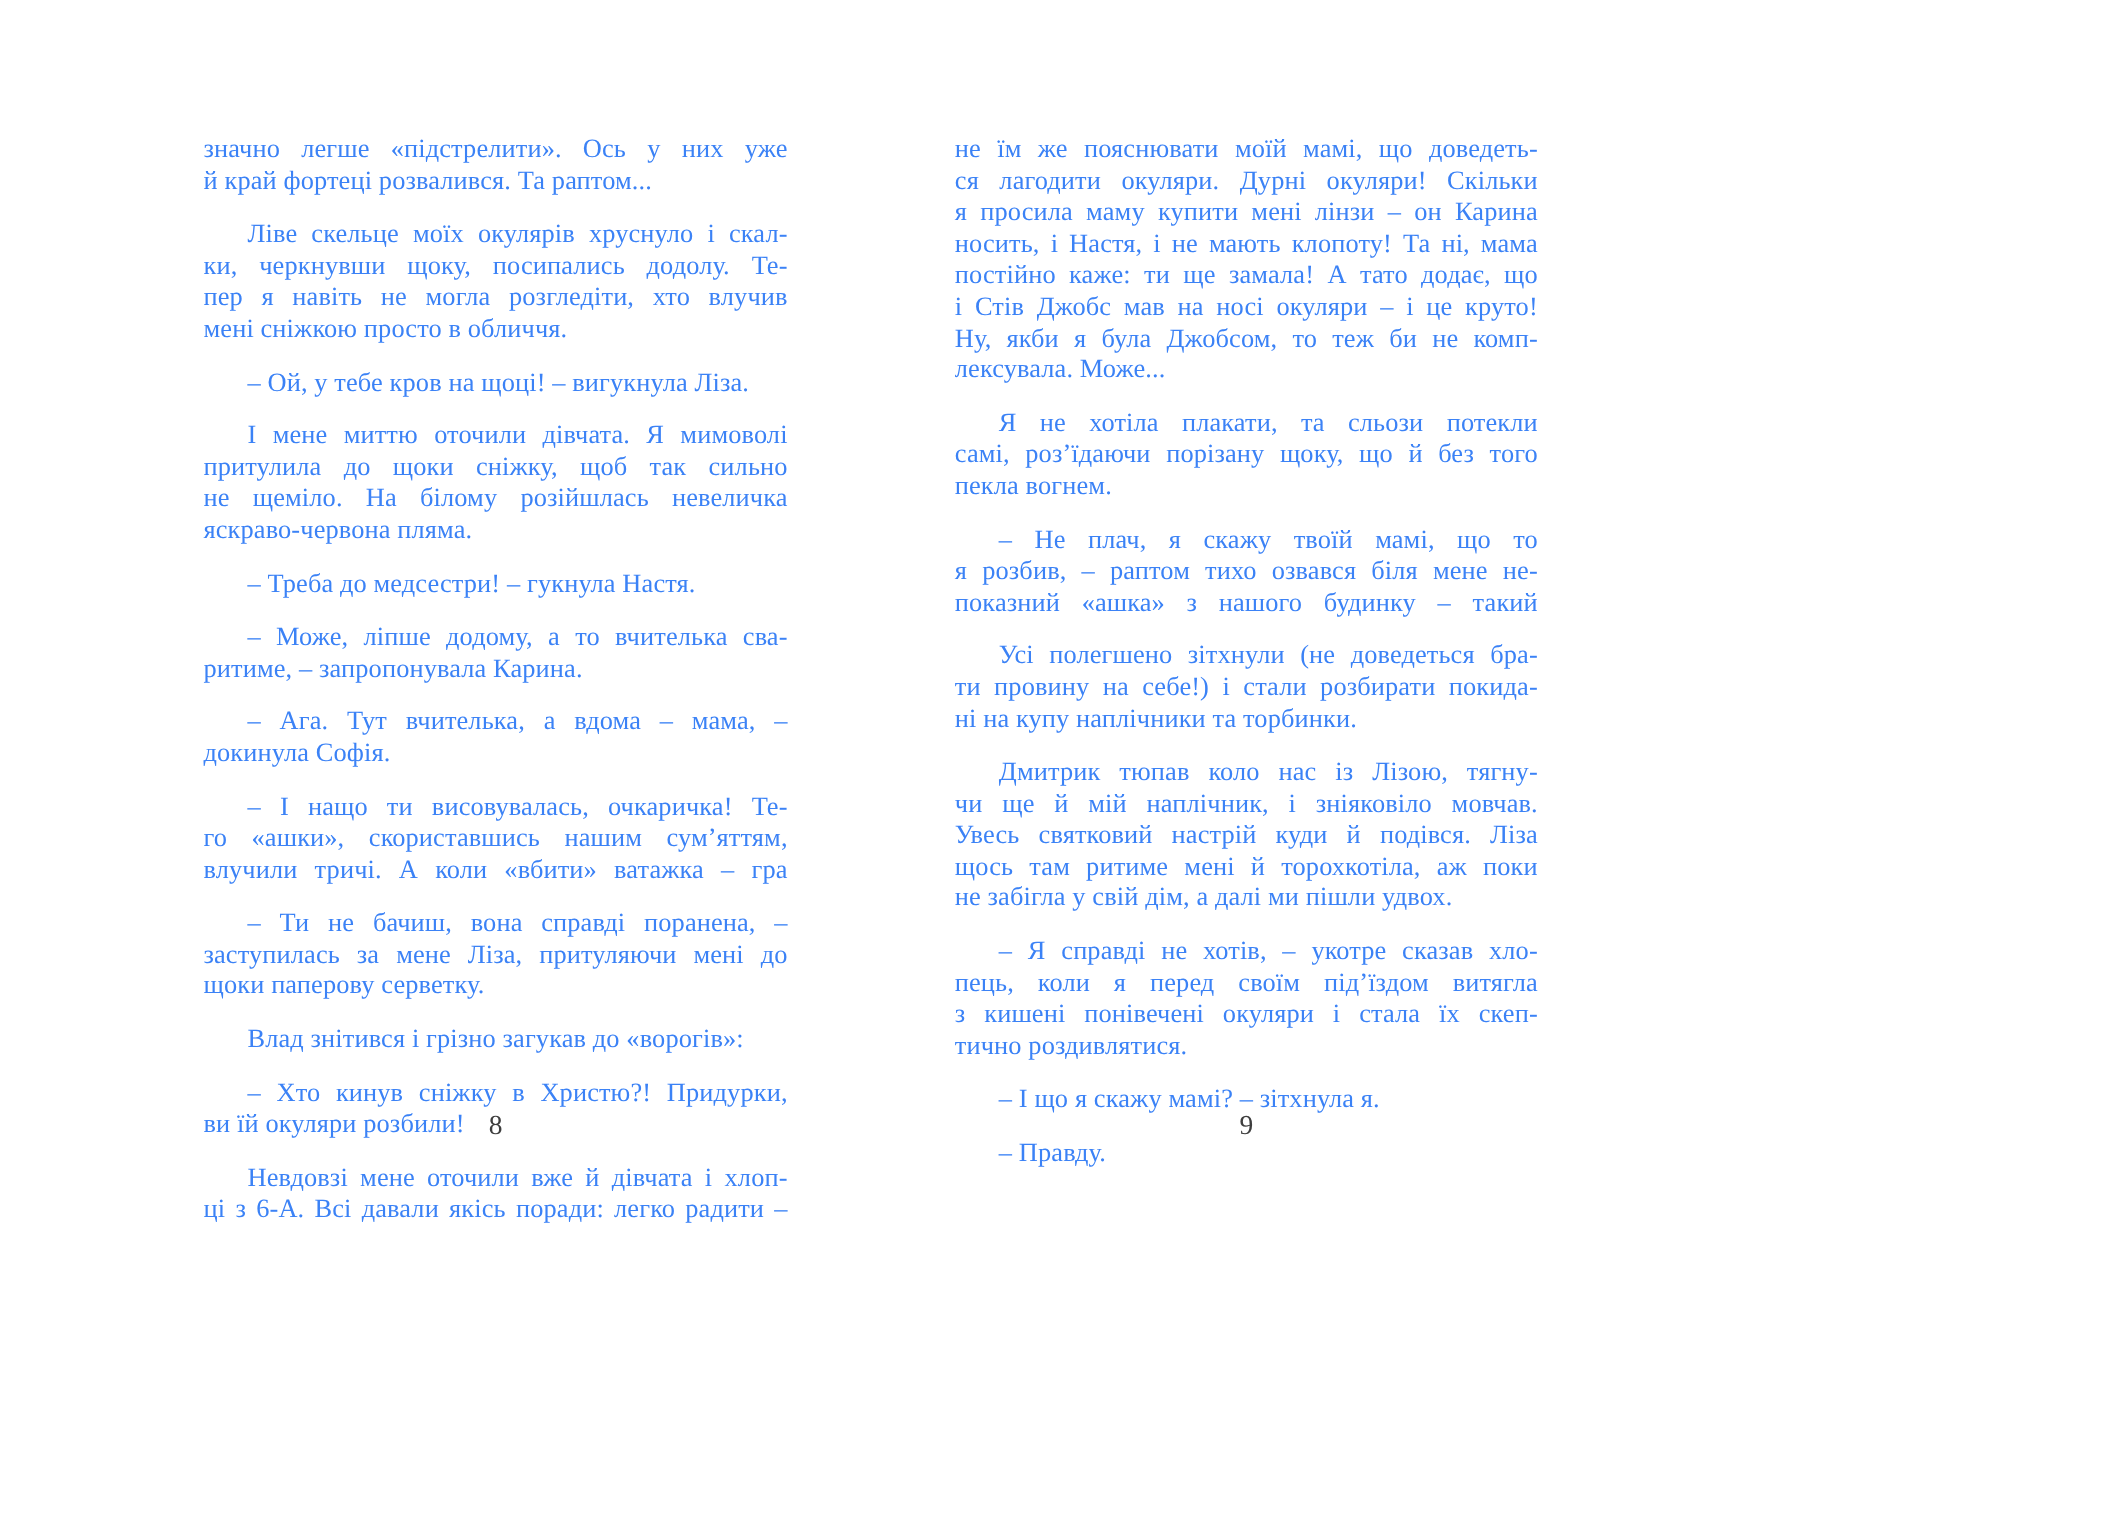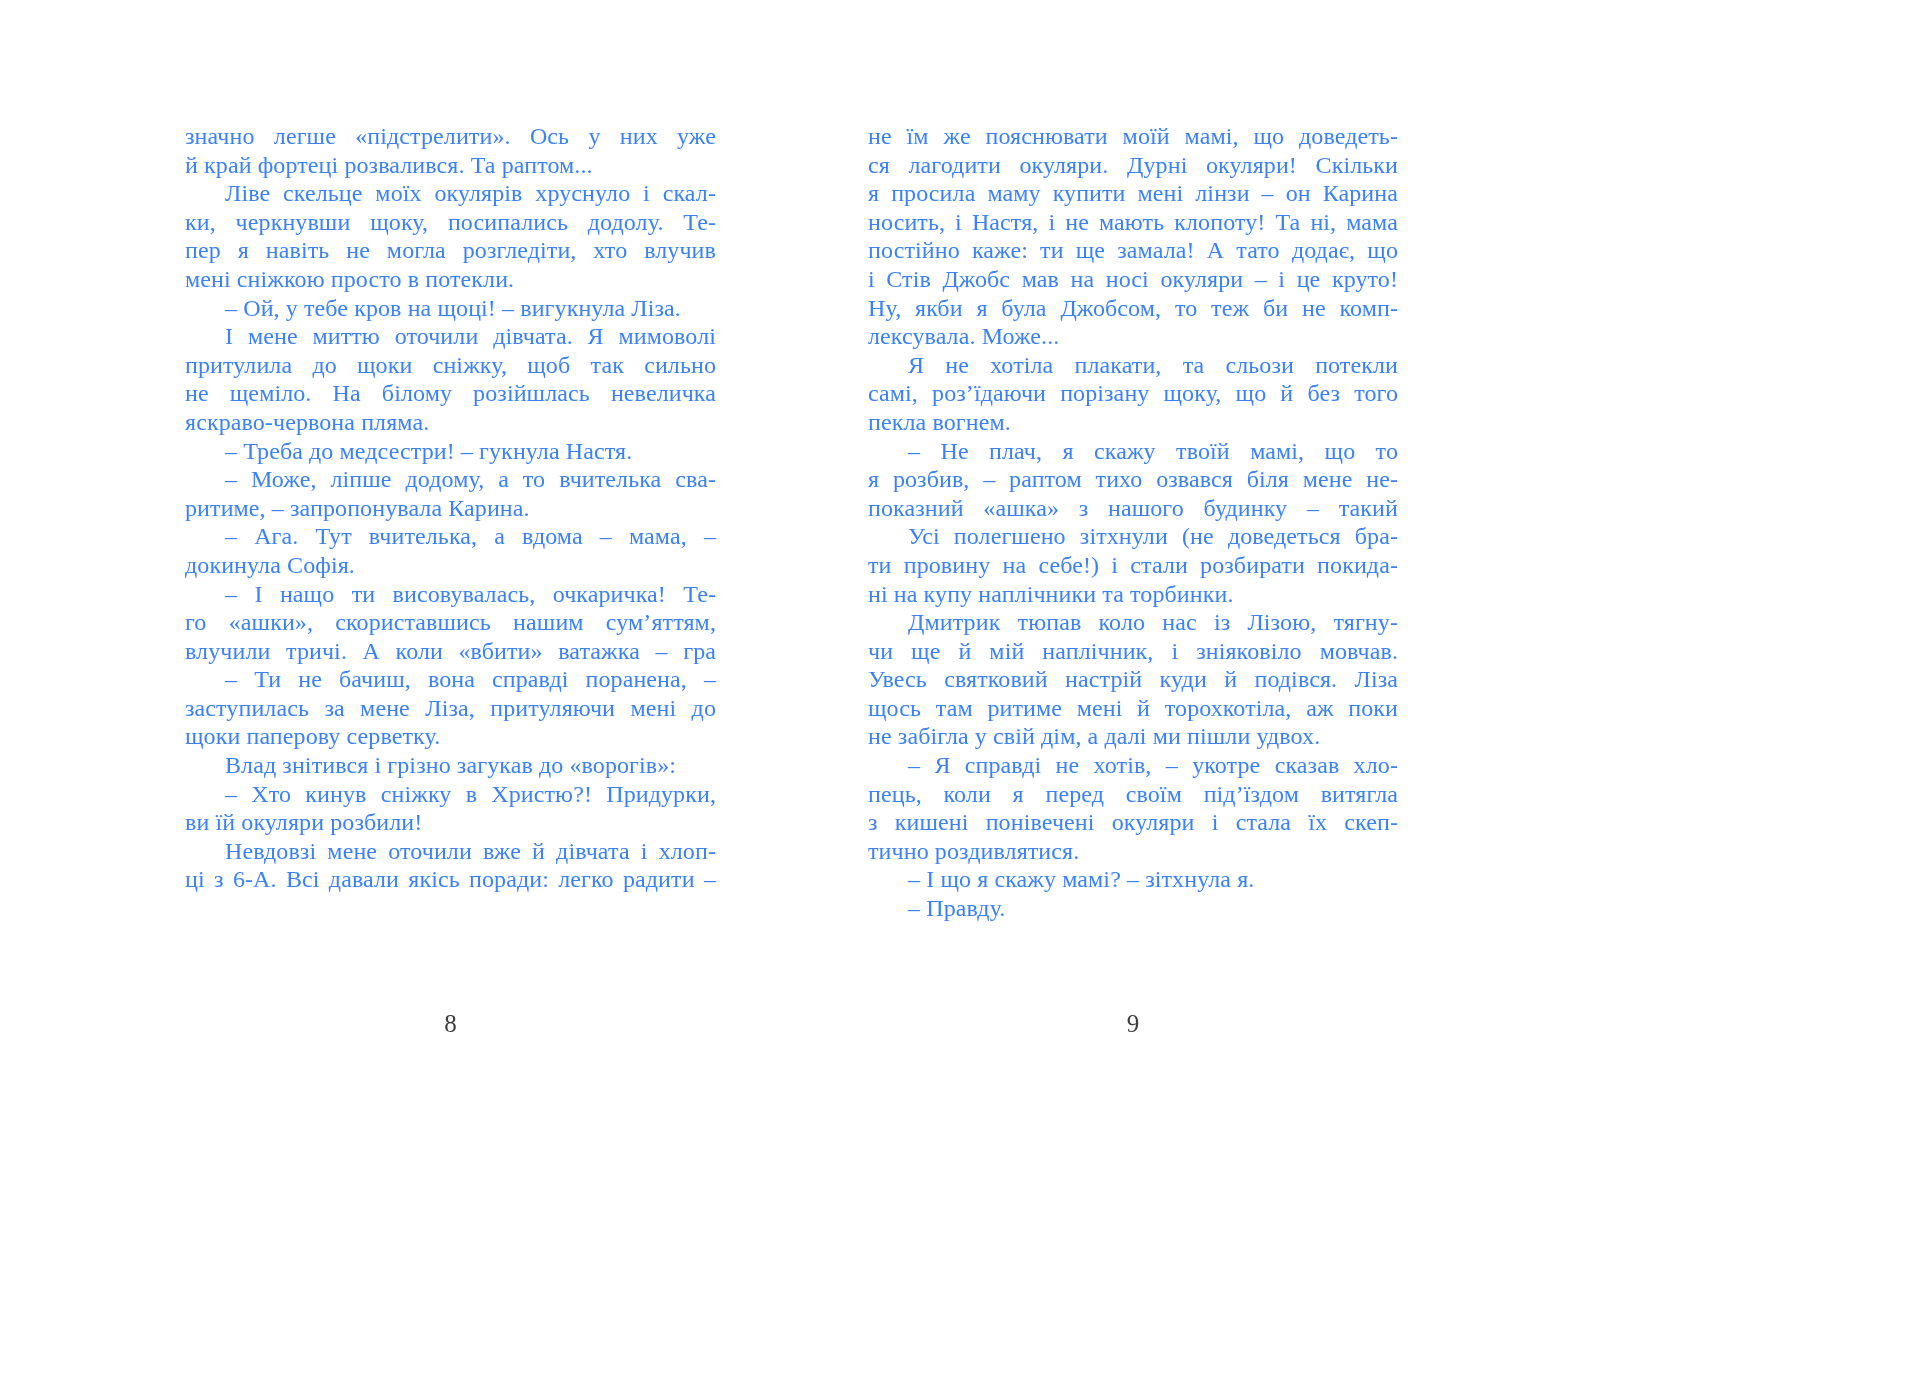--- a/index.html
+++ b/index.html
@@ -38,20 +38,21 @@
     color: #3b82f6;
     text-align: justify;
     text-align-last: justify;
     letter-spacing: 0.1px;
   }
   .line.para-end {
     text-align-last: left;
   }
   .line.indent {
     text-indent: 40px;
+    margin-top: 20px;
   }
   .page-number {
     position: absolute;
     top: 1010px;
     left: 0;
     right: 0;
     text-align: center;
     font-size: 25px;
     color: #3e3e3e;
   }
@@ -61,21 +62,21 @@
 
 <div class="spread">
 
   <div class="page left">
     <div class="text-column">
         <div class="line">значно легше «підстрелити». Ось у них уже</div>
         <div class="line para-end">й край фортеці розвалився. Та раптом...</div>
         <div class="line indent">Ліве скельце моїх окулярів хруснуло і скал-</div>
         <div class="line">ки, черкнувши щоку, посипались додолу. Те-</div>
         <div class="line">пер я навіть не могла розгледіти, хто влучив</div>
-        <div class="line para-end">мені сніжкою просто в потекли.</div>
+        <div class="line para-end">мені сніжкою просто в обличчя.</div>
         <div class="line indent para-end">– Ой, у тебе кров на щоці! – вигукнула Ліза.</div>
         <div class="line indent">І мене миттю оточили дівчата. Я мимоволі</div>
         <div class="line">притулила до щоки сніжку, щоб так сильно</div>
         <div class="line">не щеміло. На білому розійшлась невеличка</div>
         <div class="line para-end">яскраво-червона пляма.</div>
         <div class="line indent para-end">– Треба до медсестри! – гукнула Настя.</div>
         <div class="line indent">– Може, ліпше додому, а то вчителька сва-</div>
         <div class="line para-end">ритиме, – запропонувала Карина.</div>
         <div class="line indent">– Ага. Тут вчителька, а вдома – мама, –</div>
         <div class="line para-end">докинула Софія.</div>

